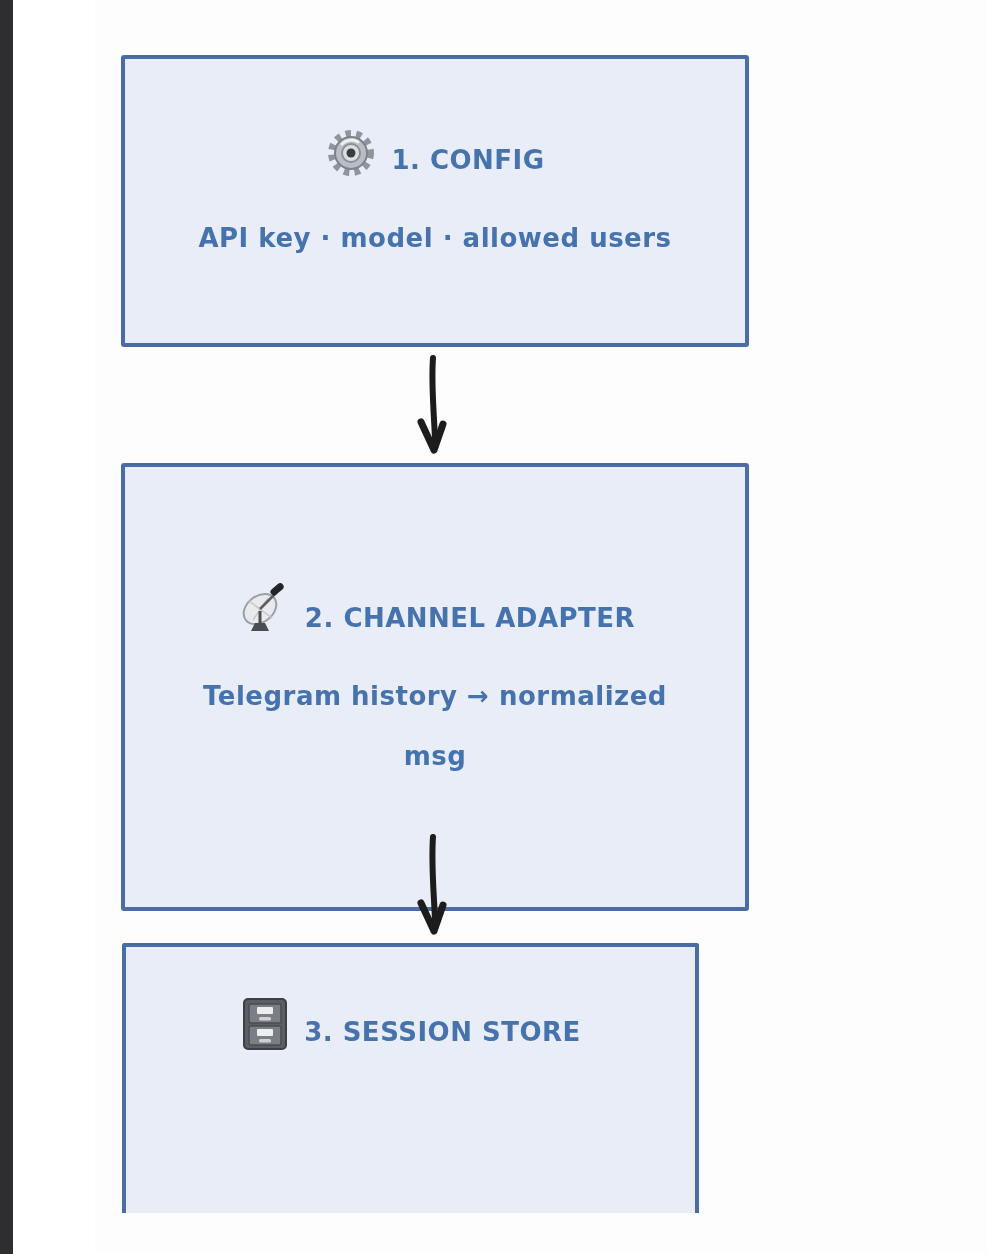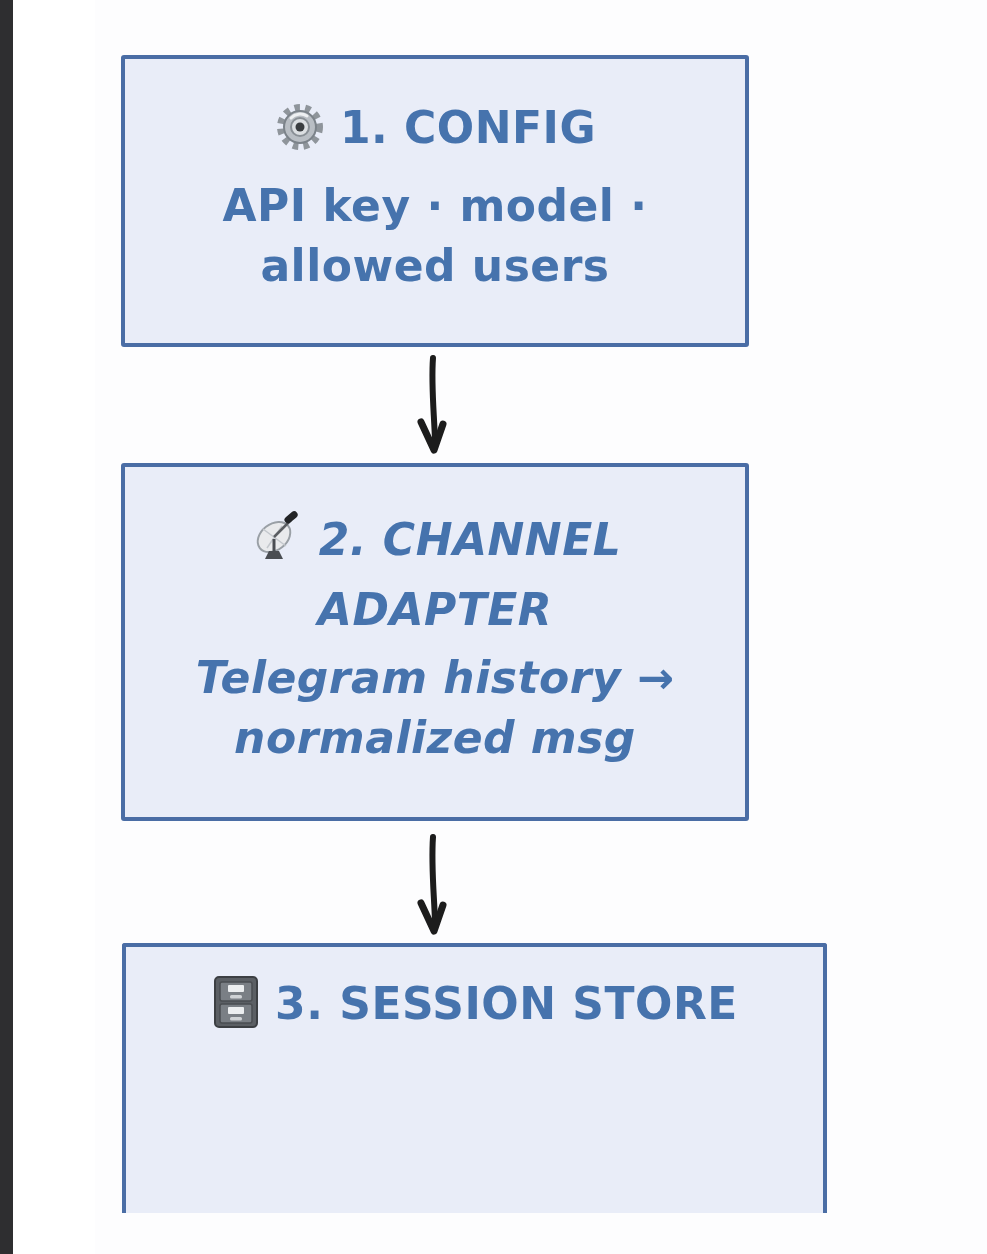--- a/index.html
+++ b/index.html
@@ -32,30 +32,30 @@
     box-sizing:border-box;
     background:var(--box-fill);
     border:4px solid var(--accent);
     border-radius:3px;
     display:flex;flex-direction:column;
     align-items:center;justify-content:center;
     color:var(--text);
     font-weight:600;
     letter-spacing:.5px;
     text-align:center;
-    font-size:44px;
+    font-size:26px;
     line-height:60px;
   }
   .node-1{left:121px;top:55px;width:628px;height:292px;}
-  .node-2{left:121px;top:463px;width:628px;height:358px;font-style:italic;}
+  .node-2{left:121px;top:463px;width:628px;height:448px;}
   .node-3{
-    left:122px;top:943px;width:705px;height:270px;
+    left:122px;top:943px;width:577px;height:270px;
     border-bottom:none;border-radius:3px 3px 0 0;
     justify-content:flex-start;
-    padding-top:27px;
+    padding-top:50px;
   }
   .node-title{
     display:block;
     margin:0 auto;
   }
   .node-1 .node-title{max-width:560px;}
   .node-2 .node-title{max-width:440px;}
   .node-3 .node-title{max-width:580px;}
   .node-subtitle{display:block;margin:8px auto;}
   .node-1 .node-subtitle{max-width:600px;}

